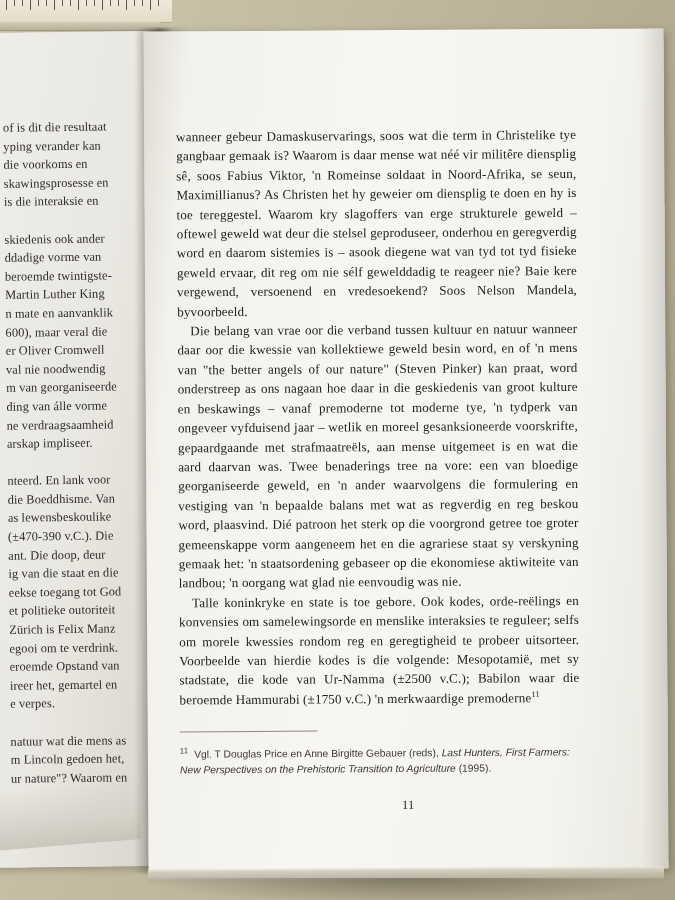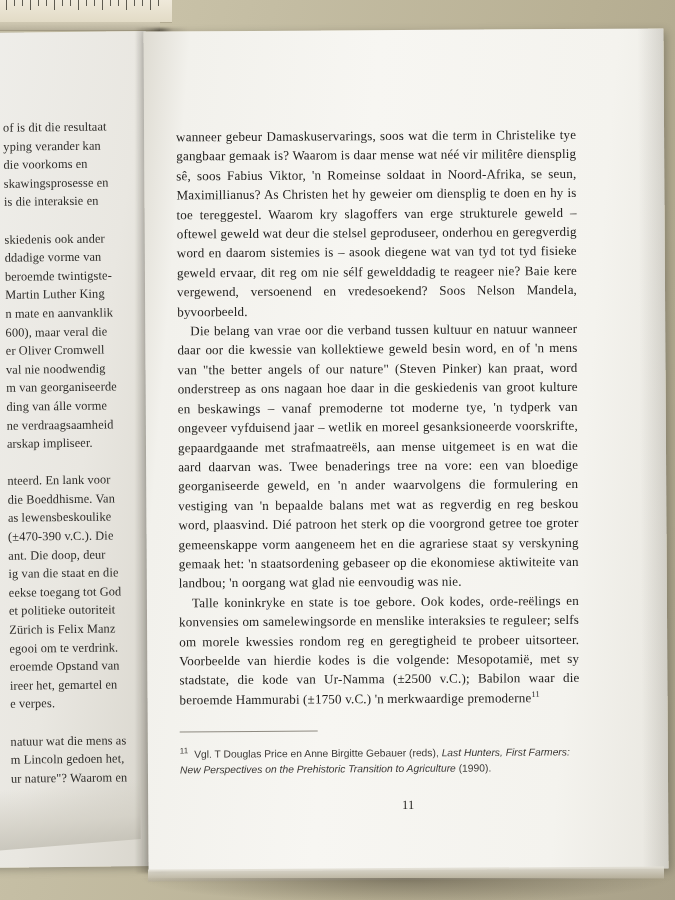--- a/index.html
+++ b/index.html
@@ -284,21 +284,21 @@
 
   <div id="page-right">
     <div class="text-col">
       <p>wanneer gebeur Damaskuservarings, soos wat die term in Christelike tye gangbaar gemaak is? Waarom is daar mense wat néé vir militêre diensplig sê, soos Fabius Viktor, 'n Romeinse soldaat in Noord-Afrika, se seun, Maximillianus? As Christen het hy geweier om diensplig te doen en hy is toe tereggestel. Waarom kry slagoffers van erge strukturele geweld – oftewel geweld wat deur die stelsel geproduseer, onderhou en geregverdig word en daarom sistemies is – asook diegene wat van tyd tot tyd fisieke geweld ervaar, dit reg om nie sélf gewelddadig te reageer nie? Baie kere vergewend, versoenend en vredesoekend? Soos Nelson Mandela, byvoorbeeld.</p>
       <p class="indent">Die belang van vrae oor die verband tussen kultuur en natuur wanneer daar oor die kwessie van kollektiewe geweld besin word, en of 'n mens van "the better angels of our nature" (Steven Pinker) kan praat, word onderstreep as ons nagaan hoe daar in die geskiedenis van groot kulture en beskawings – vanaf premoderne tot moderne tye, 'n tydperk van ongeveer vyfduisend jaar – wetlik en moreel gesanksioneerde voorskrifte, gepaardgaande met strafmaatreëls, aan mense uitgemeet is en wat die aard daarvan was. Twee benaderings tree na vore: een van bloedige georganiseerde geweld, en 'n ander waarvolgens die formulering en vestiging van 'n bepaalde balans met wat as regverdig en reg beskou word, plaasvind. Dié patroon het sterk op die voorgrond getree toe groter gemeenskappe vorm aangeneem het en die agrariese staat sy verskyning gemaak het: 'n staatsordening gebaseer op die ekonomiese aktiwiteite van landbou; 'n oorgang wat glad nie eenvoudig was nie.</p>
       <p class="indent"><span>Talle koninkryke en state is toe gebore. Ook kodes, orde-reëlings en konvensies om samelewingsorde en menslike interaksies te reguleer; selfs om morele kwessies rondom reg en geregtigheid te probeer uitsorteer. Voorbeelde van hierdie kodes is die volgende: Mesopotamië, met sy stadstate, die kode van Ur-Namma (±2500 v.C.); Babilon waar die beroemde Hammurabi (±1750 v.C.) 'n merkwaardige premoderne</span><span class="sup">11</span></p>
     </div>
 
     <div id="footnote-rule"></div>
     <div id="footnote">
-      <span class="fn-num">11</span><span>Vgl. T Douglas Price en Anne Birgitte Gebauer (reds), </span><i>Last Hunters, First Farmers: New Perspectives on the Prehistoric Transition to Agriculture</i><span> (1990).</span>
+      <span class="fn-num">11</span><span>Vgl. T Douglas Price en Anne Birgitte Gebauer (reds), </span><i>Last Hunters, First Farmers: New Perspectives on the Prehistoric Transition to Agriculture</i><span> (1995).</span>
     </div>
 
     <div id="folio">11</div>
   </div>
 
   <div id="page-edge"></div>
   <div id="shadow-bottom"></div>
 </div>
 
 </body></html>

